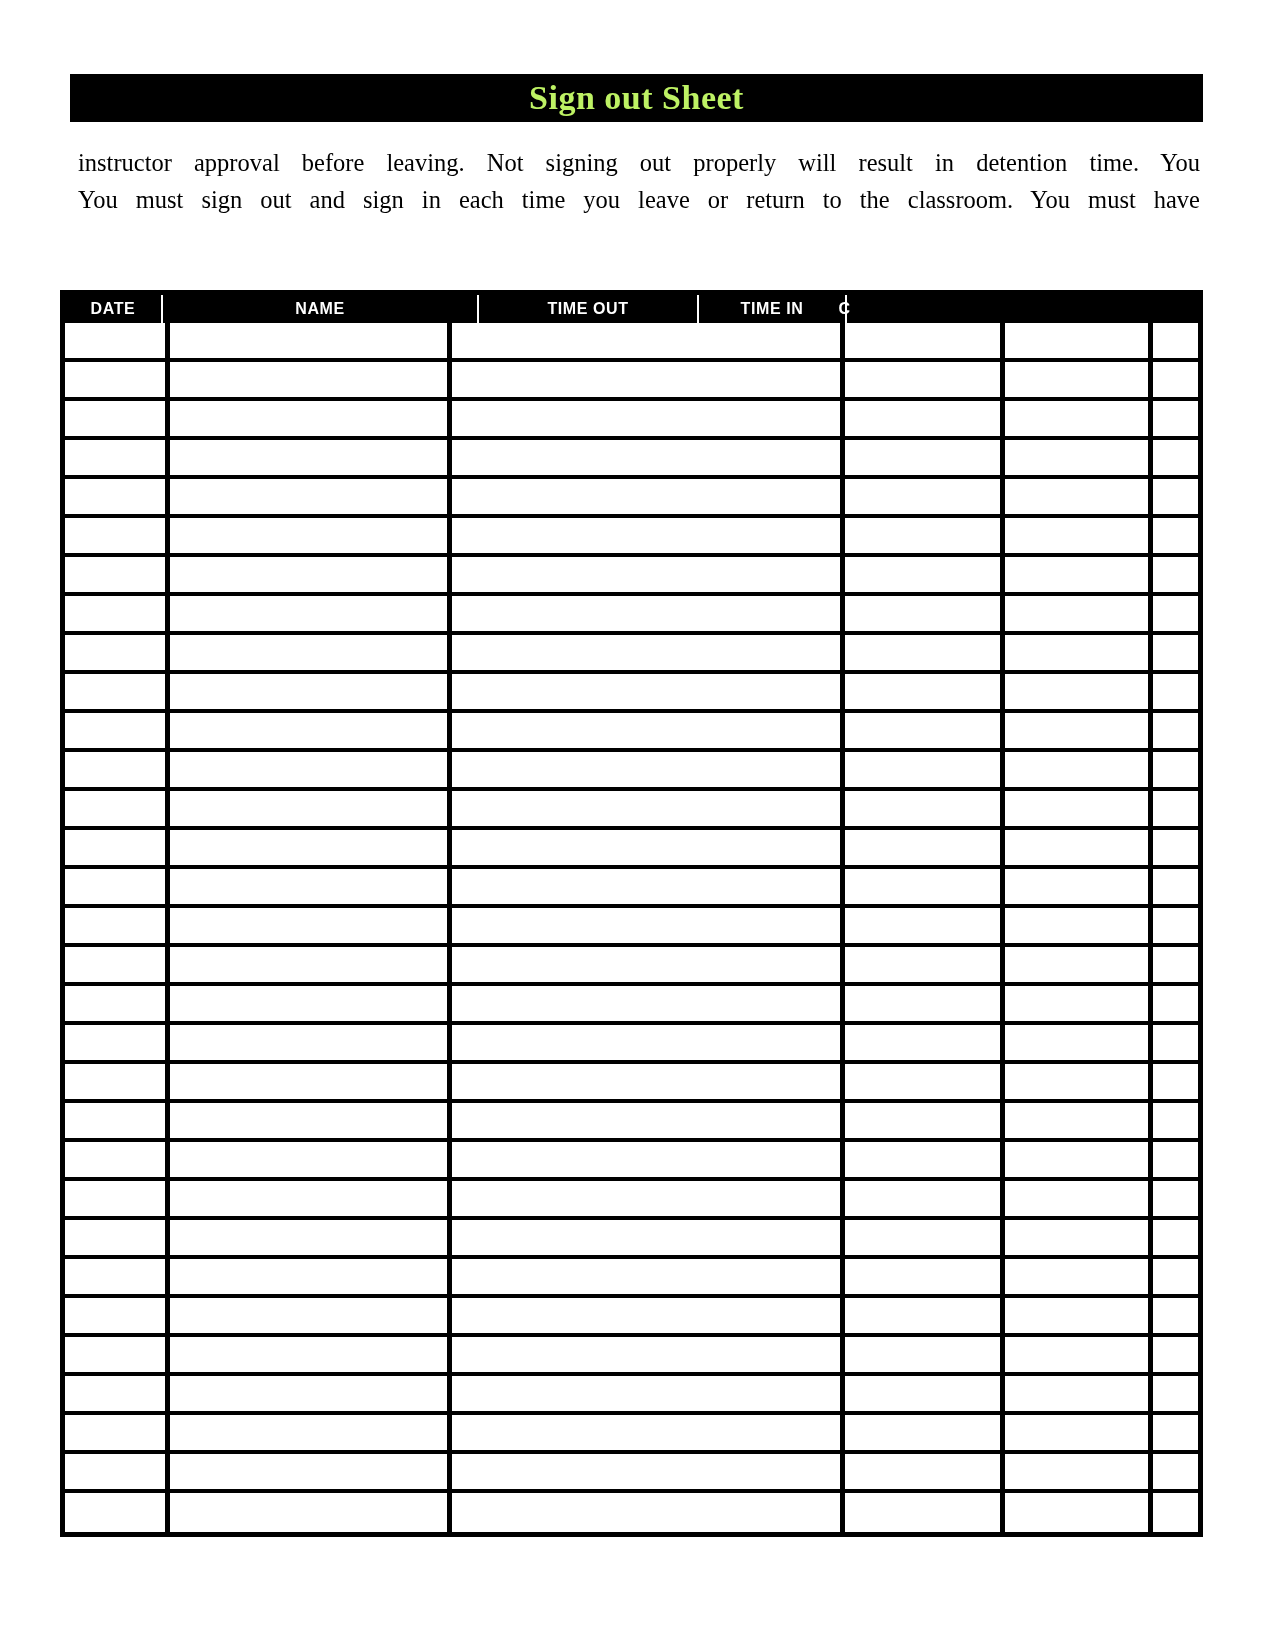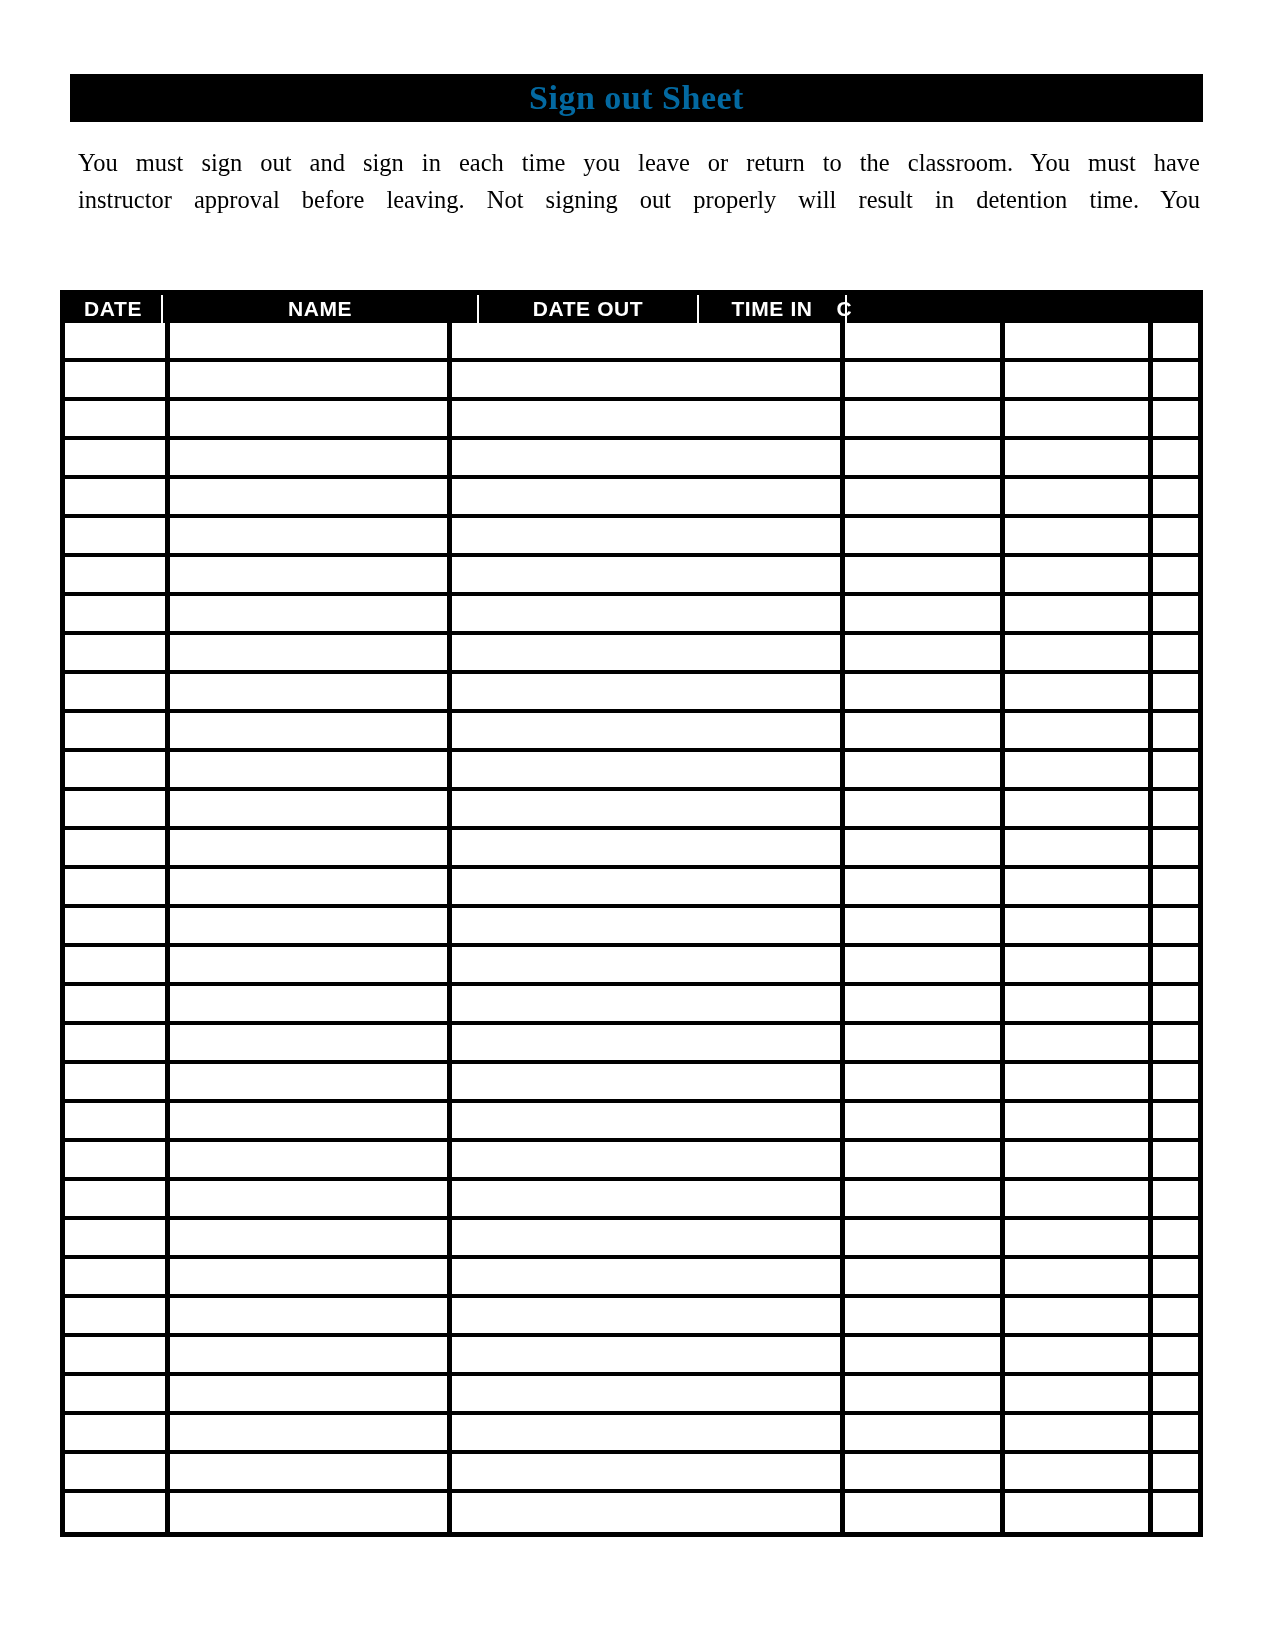--- a/index.html
+++ b/index.html
@@ -14,21 +14,21 @@
 
   
   .title-bar {
     position: absolute;
     left: 70px; top: 74px;
     width: 1133px; height: 48px;
     background: #000000;
     display: flex; align-items: center; justify-content: center;
   }
   .title-bar span {
-    color: #0369a1;
+    color: #bef264;
     font-family: "Liberation Serif", serif;
     font-weight: bold;
     font-size: 34px;
     letter-spacing: 0.5px;
     white-space: nowrap;
   }
 
   
   .instructions {
     position: absolute;
@@ -59,21 +59,21 @@
     box-sizing: border-box;
     display: flex; align-items: center; justify-content: center;
     border-right: 2px solid #ffffff;
     overflow: visible;
   }
   .th:last-child { border-right: none; }
   .th span {
     color: #ffffff;
     font-family: "Liberation Sans", sans-serif;
     font-weight: bold;
-    font-size: 21px;
+    font-size: 16px;
     letter-spacing: 0.6px;
     white-space: nowrap;
   }
   
   .th0 { width: 98px; }
   .th1 { width: 316px; }
   .th2 { width: 330px; }
   .th3 { width: 220px; }
   .th4 { width: 148px; }
   .th5 { width: 45px; }
@@ -98,34 +98,34 @@
 </head>
 <body>
 
 <div class="page">
 
   <div class="title-bar">
     <span>Sign out Sheet</span>
   </div>
 
   <div class="instructions">
+    <div class="line j">instructor approval before leaving. Not signing out properly will result in detention time. You</div>
     <div class="line j">You must sign out and sign in each time you leave or return to the classroom. You must have</div>
-    <div class="line j">instructor approval before leaving. Not signing out properly will result in detention time. You</div>
   </div>
 
   <div class="sheet-table">
     <div class="thead">
       <div class="th th0">
         <span>DATE</span>
       </div>
       <div class="th th1">
         <span>NAME</span>
       </div>
       <div class="th th3">
-        <span>DATE OUT</span>
+        <span>TIME OUT</span>
       </div>
       <div class="th th4">
         <span>TIME IN</span>
       </div>
       <div class="th th5">
         <span>C</span>
       </div>
     </div>
     <div class="tbody" id="tbody">
         <div class="tr">

